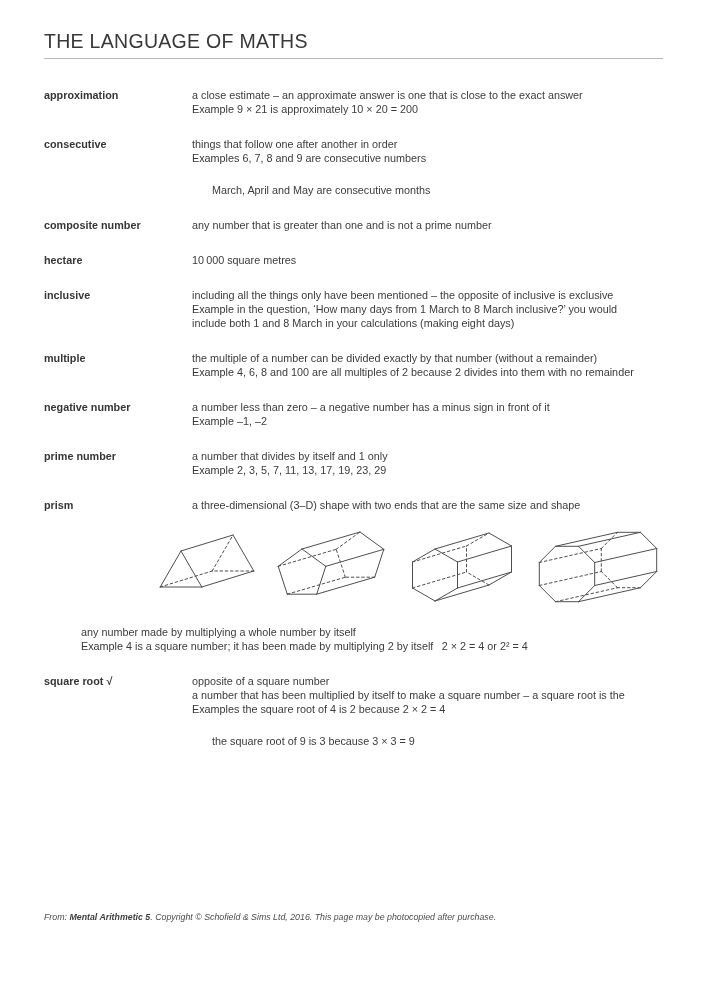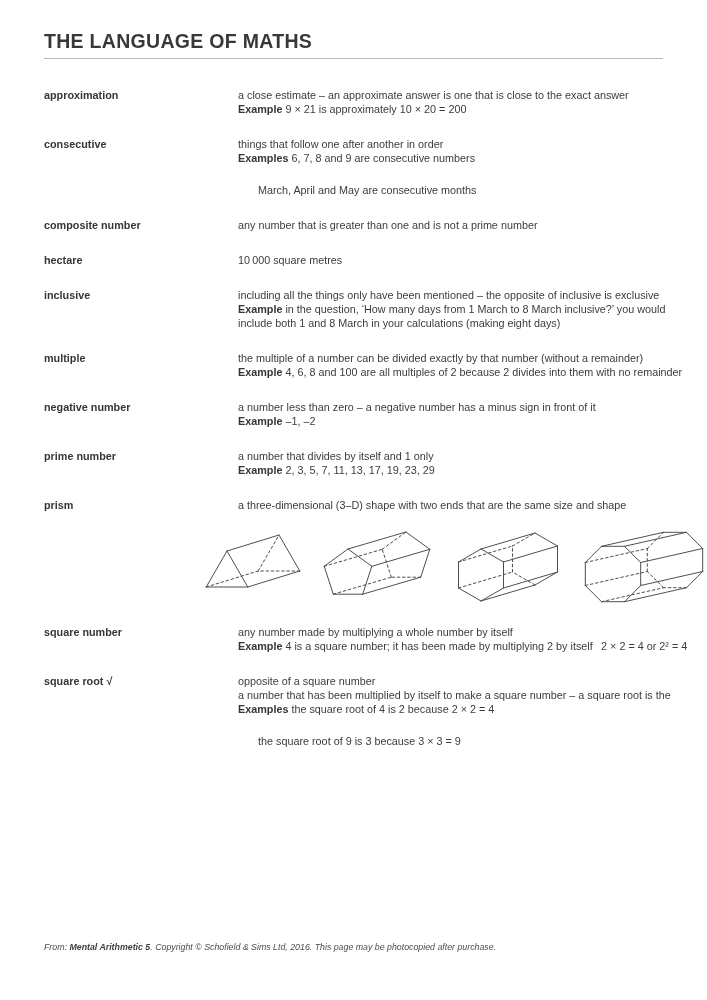--- a/index.html
+++ b/index.html
@@ -3,43 +3,43 @@
 <meta charset="utf-8">
 <style>
   html,body{margin:0;padding:0;}
   body{
     width:707px;height:1000px;position:relative;background:#ffffff;
     font-family:"Liberation Sans","DejaVu Sans",sans-serif;
     color:#3c3c3c;overflow:hidden;
   }
   .content{padding:31px 44px 0 44px;}
   h1.page-title{
-    font-size:19.5px;font-weight:700;color:#383838;
+    font-size:19.5px;font-weight:400;color:#383838;
     margin:0 0 6px 0;letter-spacing:0.3px;line-height:21px;
   }
   .rule{border:none;border-top:1.5px solid #b9b9b9;margin:0 0 29px 0;}
   .glossary{}
-  .entry{display:flex;margin-bottom:21px;gap:46px;}
+  .entry{display:flex;margin-bottom:21px;}
   .term{
     width:111px;flex-shrink:0;font-weight:700;
     font-size:10.8px;line-height:14px;color:#363636;
   }
   .def{flex:1;font-size:10.8px;line-height:14px;}
   .line{white-space:nowrap;margin-left:37px;}
   .line.indent{margin-left:57px;margin-top:18px;}
-  .line b.ex{font-weight:700;color:#363636;}
+  .line b.ex{font-weight:400;color:#363636;}
   .figures{
     display:flex;align-items:center;gap:20px;
     margin:10px 0 -6px 0;
   }
   .figures svg{display:block;}
   .figures line{stroke:#4f4f4f;stroke-width:1;fill:none;stroke-linecap:round;}
   .figures line.hid{stroke-dasharray:2.6 2.6;}
   .footer{
-    position:absolute;left:44px;top:941px;width:620px;
+    position:absolute;left:44px;top:911px;width:620px;
     font-style:italic;font-size:8.8px;color:#4c4c4c;line-height:12px;
     white-space:nowrap;
   }
   .footer b{font-weight:700;font-style:italic;color:#3f3f3f;}
 </style>
 </head>
 <body>
 
 <div class="content">
   <h1 class="page-title">THE LANGUAGE OF MATHS</h1>
@@ -177,21 +177,20 @@
               <line x1="43.5" y1="79.7" x2="20.5" y2="79.7"></line>
               <line x1="20.5" y1="79.7" x2="4.3" y2="63.5"></line>
               <line x1="4.3" y1="63.5" x2="4.3" y2="40.5"></line>
               <line x1="4.3" y1="40.5" x2="20.5" y2="24.3"></line>
               <line x1="20.5" y1="24.3" x2="43.5" y2="24.3"></line>
             </svg>
           </div>
         </div>
       </div>
       <div class="entry">
-        <div class="term">square number</div>
         <div class="def">
           <div class="line"><span>any number made by multiplying a whole number by itself</span></div>
           <div class="line"><b class="ex">Example</b> <span>4 is a square number; it has been made by multiplying 2 by itself  2 × 2 = 4 or 2² = 4</span></div>
         </div>
       </div>
       <div class="entry">
         <div class="term">square root √</div>
         <div class="def">
           <div class="line"><span>opposite of a square number</span></div>
           <div class="line"><span>a number that has been multiplied by itself to make a square number – a square root is the</span></div>

